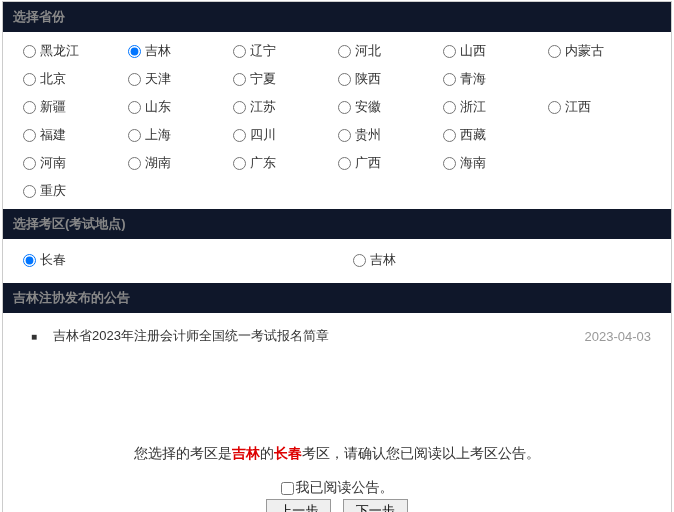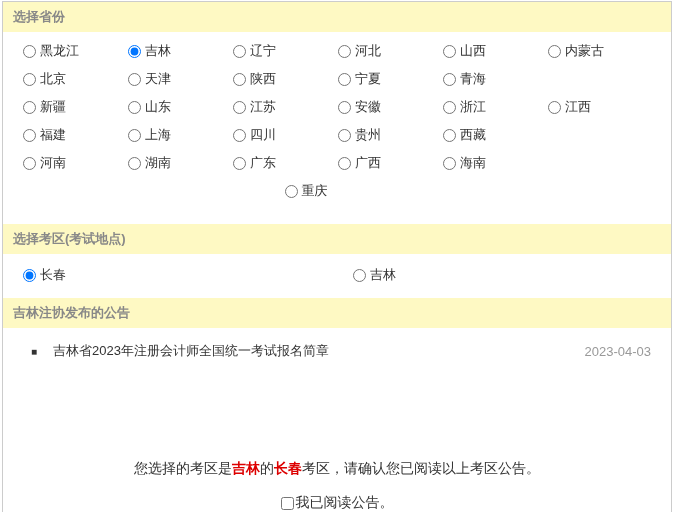--- a/index.html
+++ b/index.html
@@ -10,34 +10,34 @@
       background: #fff;
       width: 674px;
       height: 512px;
     }
     .container {
       border: 1px solid #ccc;
       width: 670px;
       margin: 1px auto;
     }
     .section-header {
-      background: #fef9c3;
+      background: #0f172a;
       color: #888;
       padding: 6px 10px;
       font-size: 13px;
       font-weight: bold;
     }
     .province-grid {
-      padding: 10px 20px 24px 20px;
+      padding: 10px 20px 9px 20px;
     }
     .province-row {
       display: flex;
       margin-bottom: 10px;
     }
-    .province-row:last-child { margin-bottom: 0; justify-content: center; }
+    .province-row:last-child { margin-bottom: 0; }
     .radio-item {
       display: flex;
       align-items: center;
       width: 105px;
       flex-shrink: 0;
     }
     .radio-item input[type="radio"] {
       margin-right: 4px;
       width: 13px;
       height: 13px;
@@ -148,25 +148,25 @@
         <div class="radio-item">
           <input type="radio" name="province" style="">
           <label>北京</label>
         </div>
         <div class="radio-item">
           <input type="radio" name="province" style="">
           <label>天津</label>
         </div>
         <div class="radio-item">
           <input type="radio" name="province" style="">
+          <label>宁夏</label>
+        </div>
+        <div class="radio-item">
+          <input type="radio" name="province" style="">
           <label>陕西</label>
-        </div>
-        <div class="radio-item">
-          <input type="radio" name="province" style="">
-          <label>宁夏</label>
         </div>
         <div class="radio-item">
           <input type="radio" name="province" style="">
           <label>青海</label>
         </div>
       </div>
       <div class="province-row">
         <div class="radio-item">
           <input type="radio" name="province" style="">
           <label>新疆</label>

